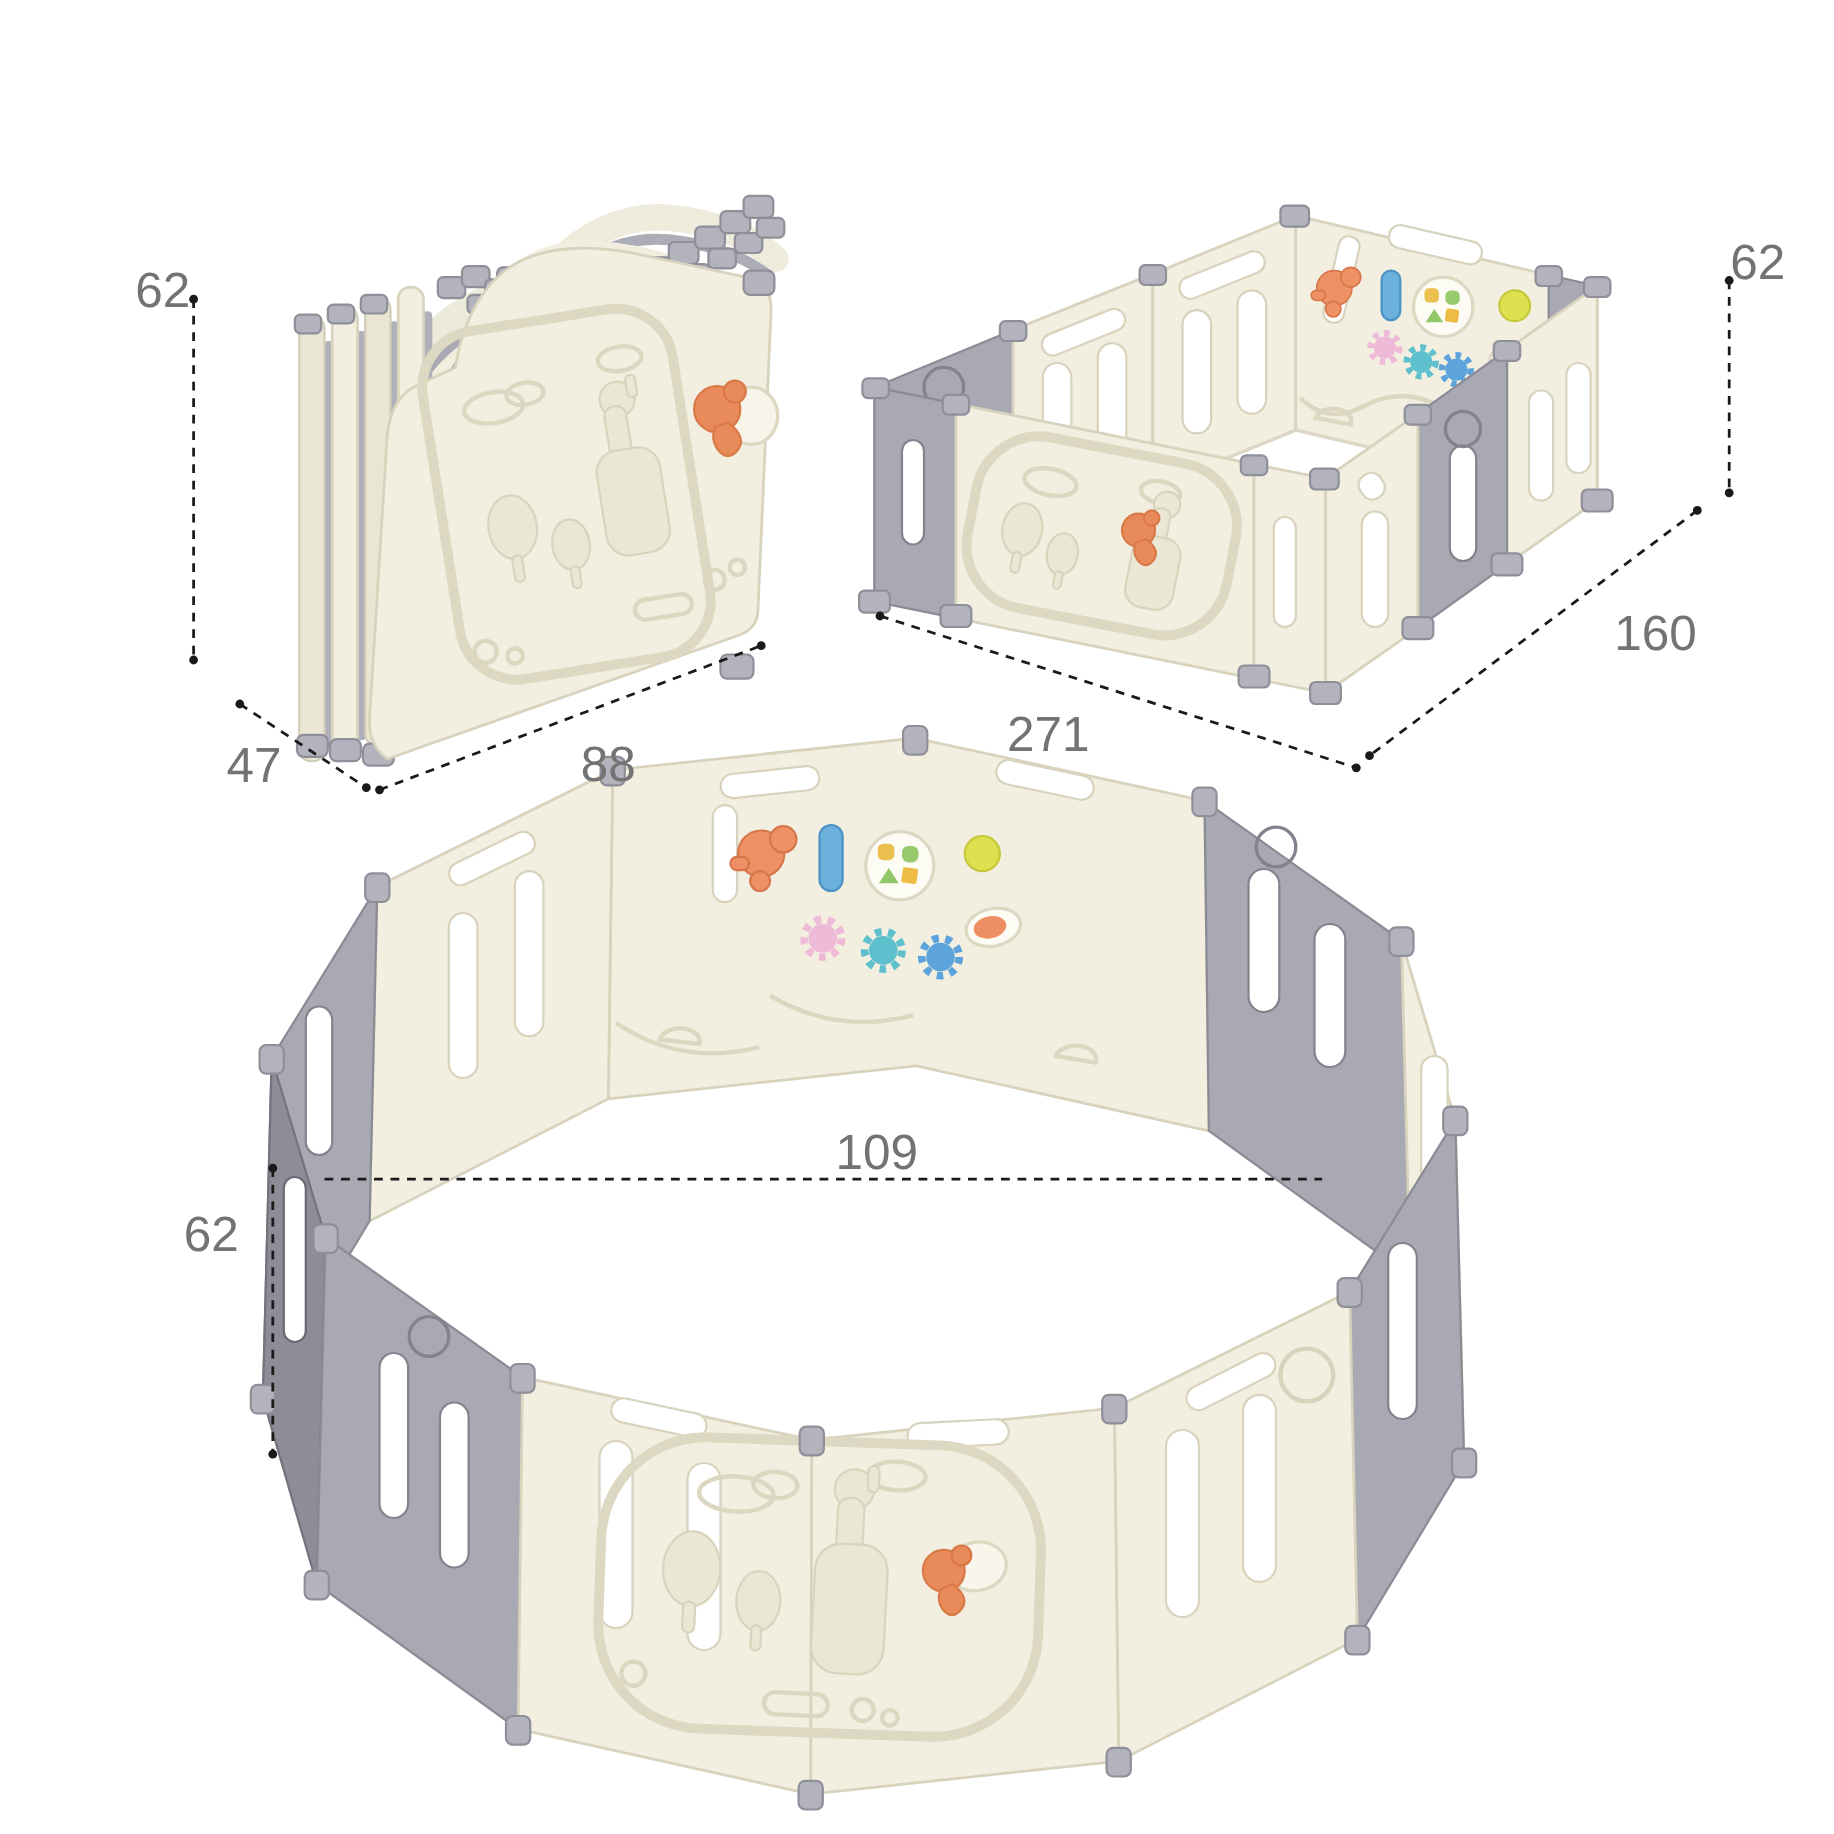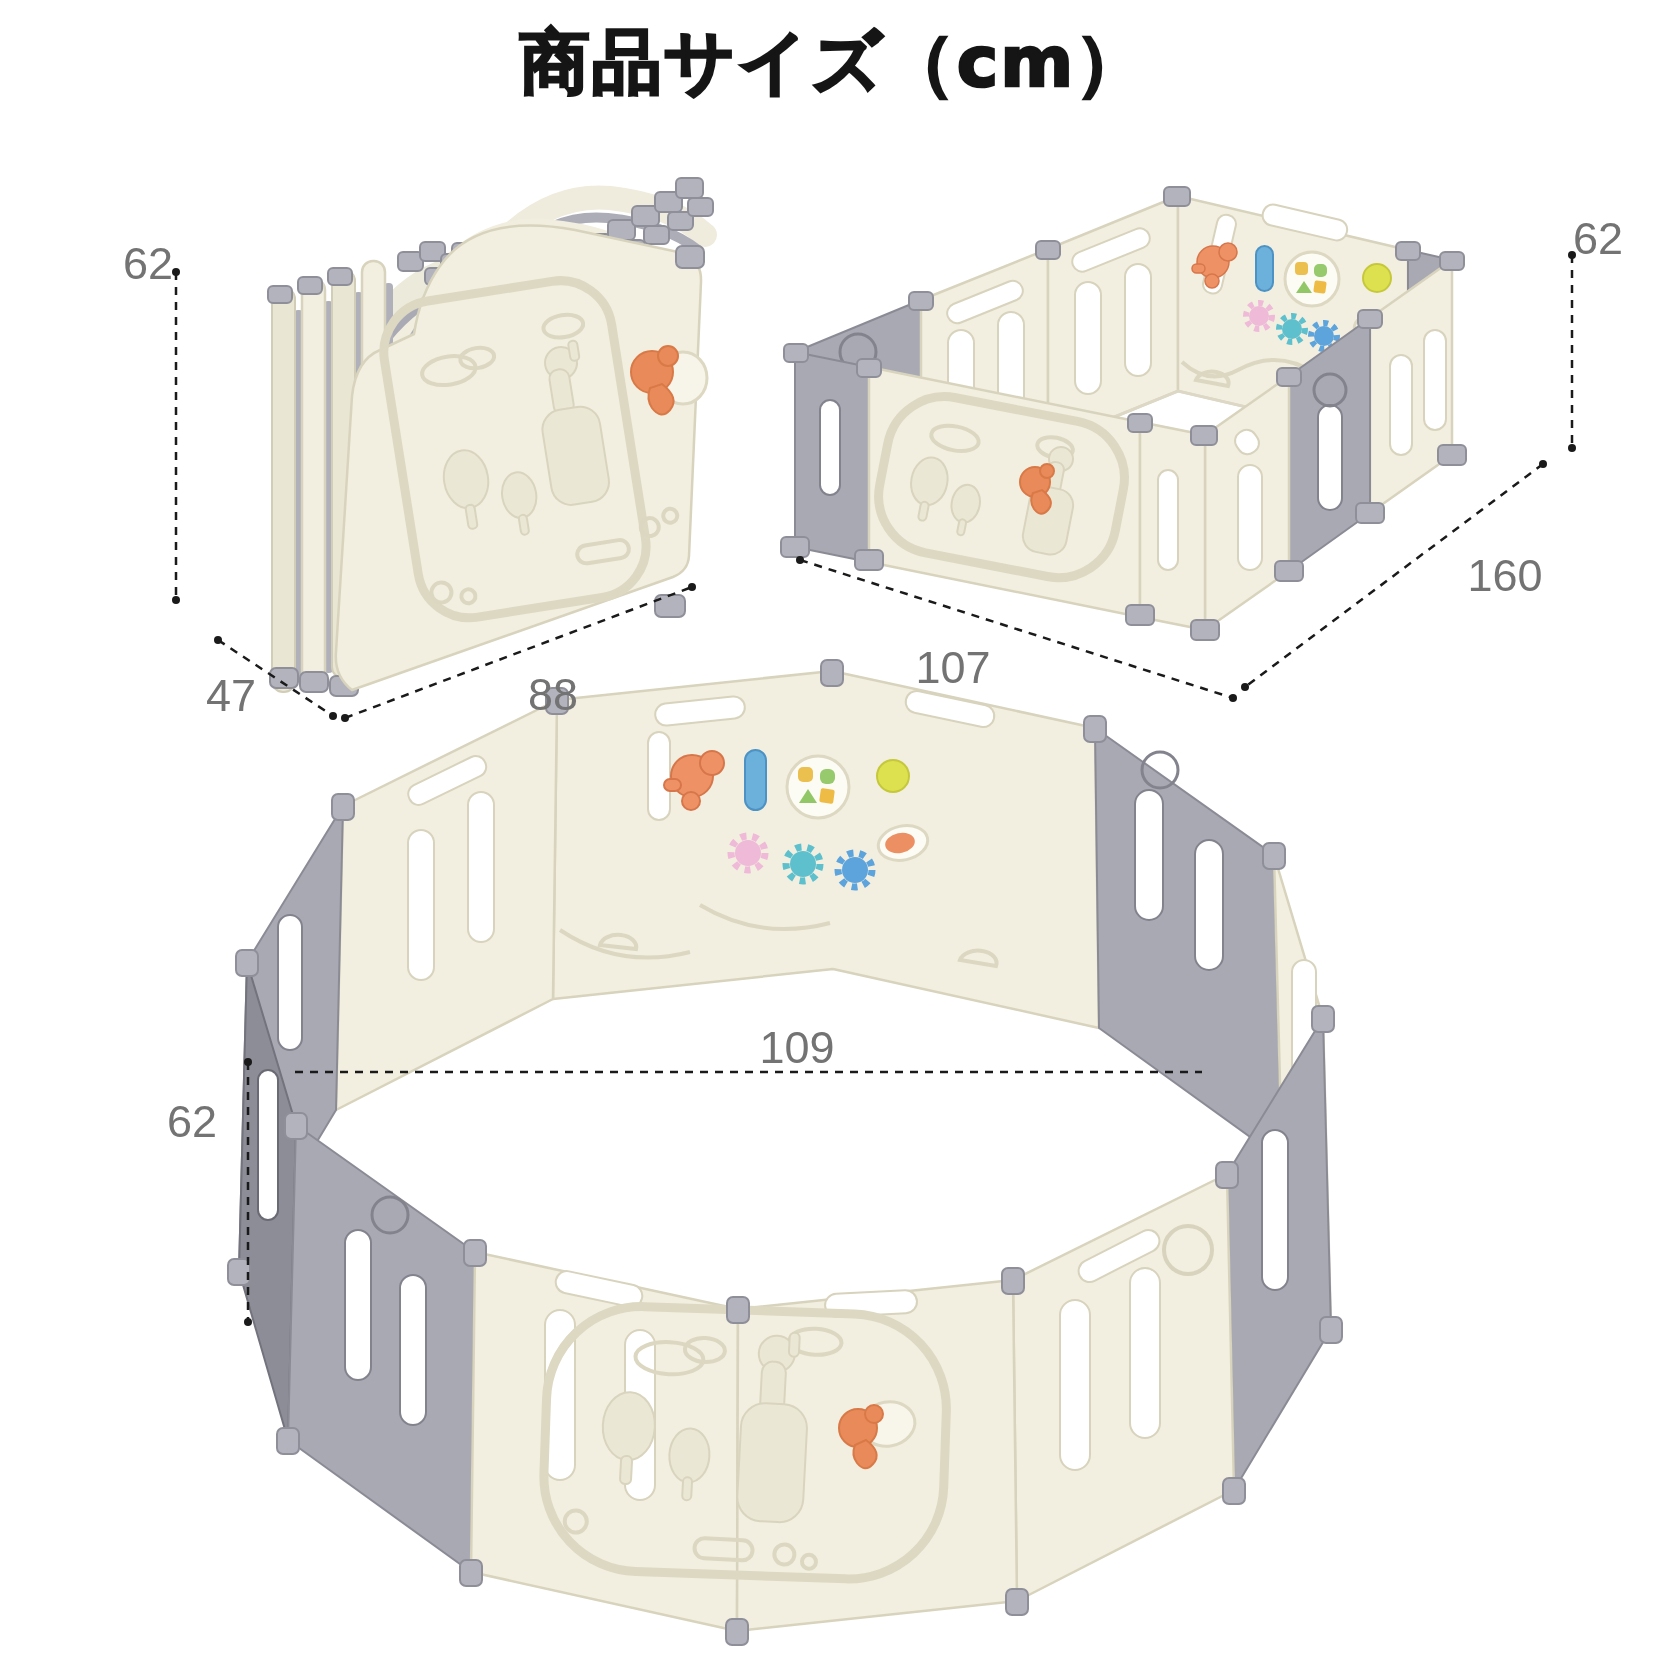--- a/index.html
+++ b/index.html
@@ -25,21 +25,20 @@
   .embossfill{fill:#ebe7d5;stroke:#d9d4bd;stroke-width:2;}
   .cap{fill:#b3b3bd;stroke:#8f8f9a;stroke-width:2;}
   .dimline{stroke:#1a1a1a;stroke-width:2.5;stroke-dasharray:8 7;fill:none;}
   .dimdot{fill:#1a1a1a;}
 </style>
 </head>
 <body>
 
 <div id="stage">
 
-  <div id="title">商品サイズ（cm）</div>
 
   <svg id="art" viewBox="0 0 1667 1667">
 
     <g>
 
       <path d="M455,310 Q520,190 610,198 Q672,205 705,235" fill="none" stroke="#efecdd" stroke-width="24" stroke-linecap="round"></path>
       <path d="M465,315 Q525,210 608,218 Q665,224 698,250" fill="none" stroke="#adadb8" stroke-width="10" stroke-linecap="round"></path>
       <path d="M395,350 Q455,225 545,232 Q615,238 655,270" fill="none" stroke="#f1eedf" stroke-width="26" stroke-linecap="round"></path>
       <path d="M405,355 Q462,245 542,252 Q608,258 648,286" fill="none" stroke="#b0b0ba" stroke-width="11" stroke-linecap="round"></path>
       <path d="M340,390 Q400,260 490,266 Q560,272 600,305" fill="none" stroke="#eceadb" stroke-width="26" stroke-linecap="round"></path>
@@ -407,16 +406,16 @@
       <circle class="dimdot" cx="248" cy="1062" r="4"></circle>
         <circle class="dimdot" cx="248" cy="1322" r="4"></circle>
     </g>
   </svg>
 
   <div class="dim-label" style="left:148px;top:264px;">62</div>
   <div class="dim-label" style="left:231px;top:696px;">47</div>
   <div class="dim-label" style="left:553px;top:695px;">88</div>
   <div class="dim-label" style="left:1598px;top:239px;">62</div>
   <div class="dim-label" style="left:1505px;top:576px;text-align:center;">160</div>
-  <div class="dim-label" style="left:953px;top:668px;">107</div>
+  <div class="dim-label" style="left:953px;top:668px;">271</div>
   <div class="dim-label" style="left:797px;top:1048px;">109</div>
   <div class="dim-label" style="left:192px;top:1122px;">62</div>
 </div>
 
 </body></html>

